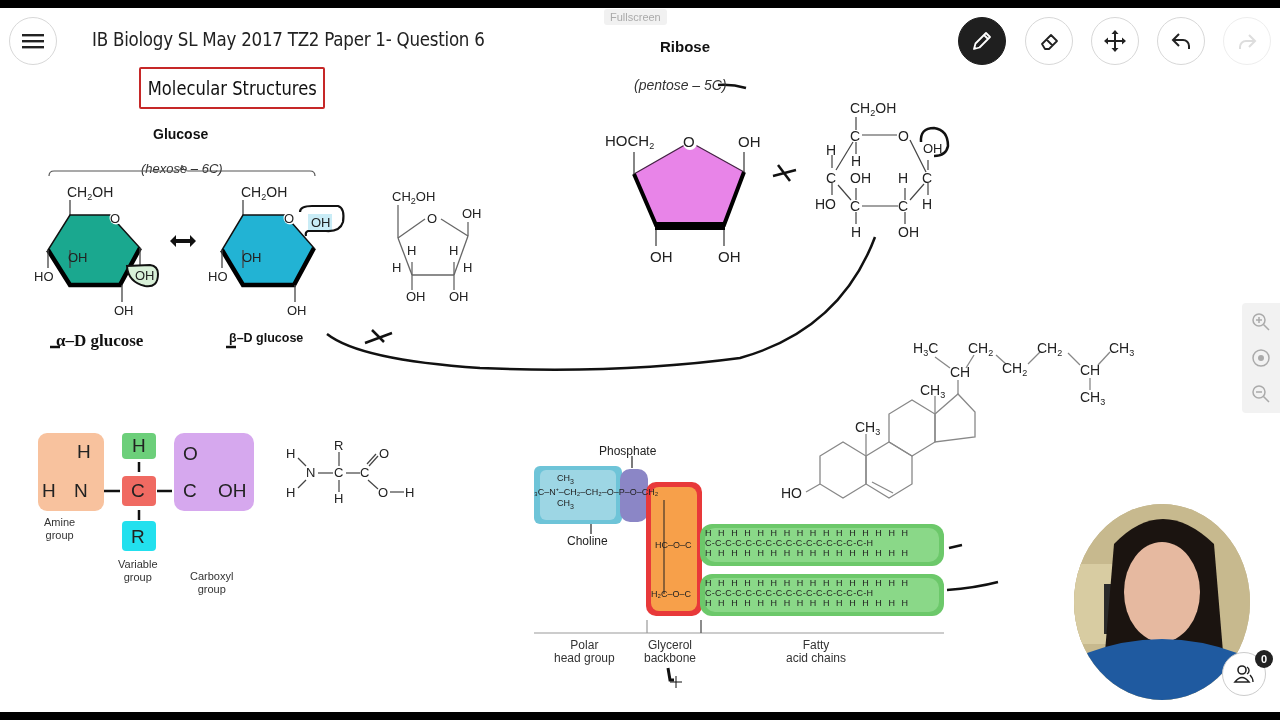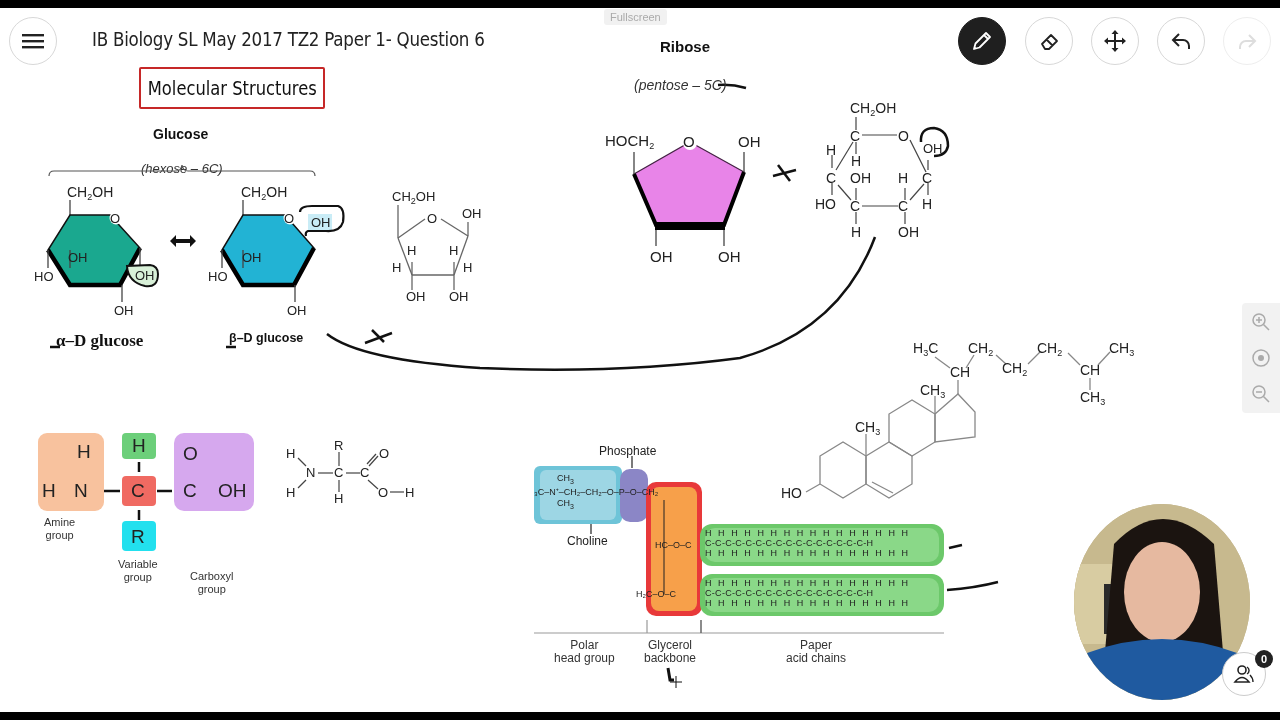--- a/index.html
+++ b/index.html
@@ -319,42 +319,42 @@
 <div class="chem" style="left:405px;top:485px;font-size:13px;">H</div>
 
 <div class="lbl" style="left:599px;top:444px;font-size:12px;color:#222;">Phosphate</div>
 <div class="lbl" style="left:567px;top:534px;font-size:12px;color:#222;">Choline</div>
 <div class="chem" style="left:534px;top:473px;font-size:9px;line-height:11px;">
   <div style="padding-left:23px;">CH<span class="sub" style="font-size:7px">3</span></div>
   <div>₃C–N⁺–CH₂–CH₂–O–P–O–CH₂</div>
   <div style="padding-left:23px;">CH<span class="sub" style="font-size:7px">3</span></div>
 </div>
 <div class="chem" style="left:655px;top:540px;font-size:9px;">HC–O–C</div>
-<div class="chem" style="left:636px;top:589px;font-size:9px;text-align:center;">H₂C–O–C</div>
+<div class="chem" style="left:651px;top:589px;font-size:9px;text-align:center;">H₂C–O–C</div>
 <div id="chain1" class="chem" style="left:705px;top:528px;font-size:9px;line-height:10px;letter-spacing:0.3px;">
     <div>H   H   H   H   H   H   H   H   H   H   H   H   H   H   H   H</div>
     <div>C-C-C-C-C-C-C-C-C-C-C-C-C-C-C-C-H</div>
     <div>H   H   H   H   H   H   H   H   H   H   H   H   H   H   H   H</div>
   </div>
 <div id="chain2" class="chem" style="left:705px;top:578px;font-size:9px;line-height:10px;letter-spacing:0.3px;">
     <div>H   H   H   H   H   H   H   H   H   H   H   H   H   H   H   H</div>
     <div>C-C-C-C-C-C-C-C-C-C-C-C-C-C-C-C-H</div>
     <div>H   H   H   H   H   H   H   H   H   H   H   H   H   H   H   H</div>
   </div>
 
 <div class="lbl small" style="left:554px;top:639px;font-size:12px;">
     <div>Polar</div>
     <div>head group</div>
   </div>
 <div class="lbl small" style="left:644px;top:639px;font-size:12px;">
     <div>Glycerol</div>
     <div>backbone</div>
   </div>
 <div class="lbl small" style="left:786px;top:639px;font-size:12px;">
-    <div>Paper</div>
+    <div>Fatty</div>
     <div>acid chains</div>
   </div>
 
 <div class="chem" style="left:913px;top:340px;">H<span class="sub">3</span>C</div>
 <div class="chem" style="left:968px;top:340px;">CH<span class="sub">2</span></div>
 <div class="chem" style="left:950px;top:364px;">CH</div>
 <div class="chem" style="left:1002px;top:360px;">CH<span class="sub">2</span></div>
 <div class="chem" style="left:1037px;top:340px;">CH<span class="sub">2</span></div>
 <div class="chem" style="left:1080px;top:362px;">CH</div>
 <div class="chem" style="left:1109px;top:340px;">CH<span class="sub">3</span></div>

